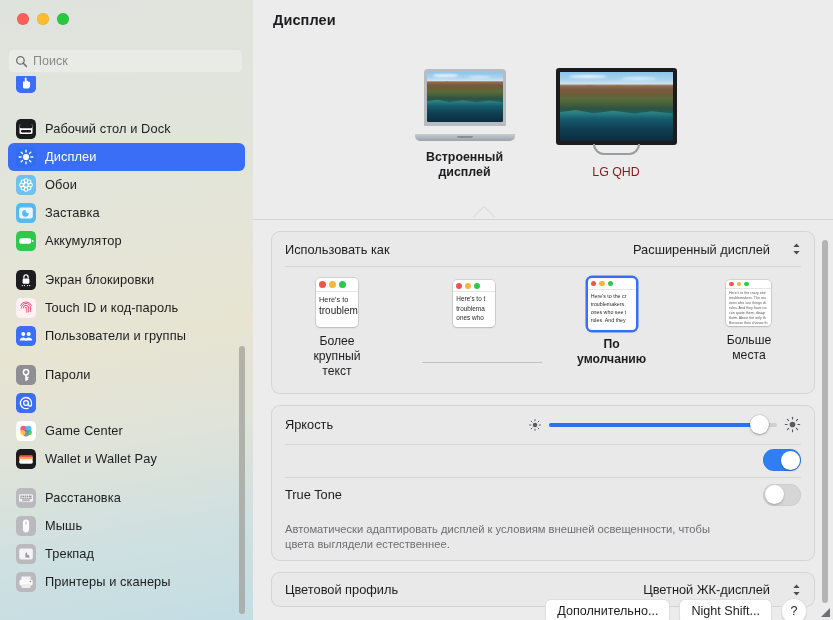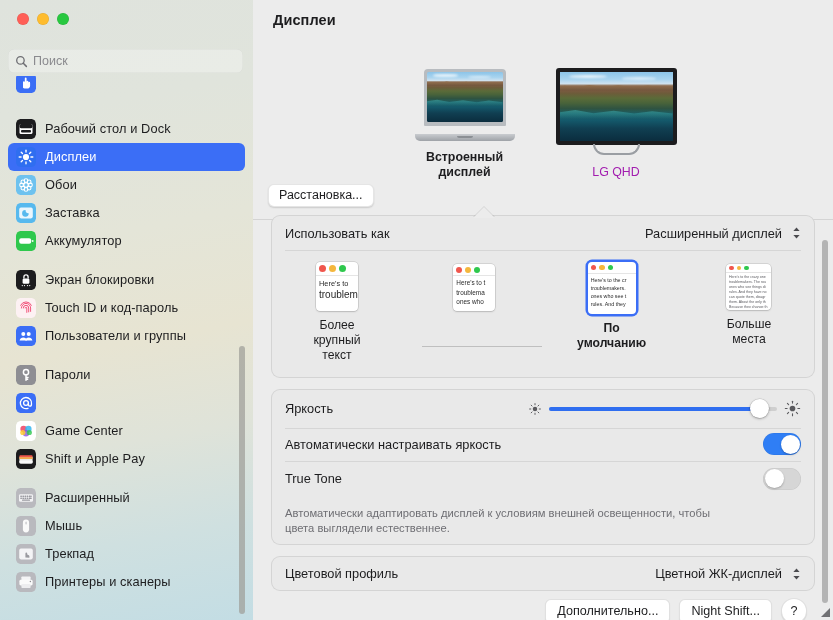--- a/index.html
+++ b/index.html
@@ -104,21 +104,21 @@
   #display-row {
     position: absolute; left: 0; right: 0; top: 28px;
     display: flex; justify-content: center; align-items: flex-end; gap: 36px;
   }
   .disp { display: flex; flex-direction: column; align-items: center; }
   .disp-label {
     margin-top: 9px; font-size: 12.4px; text-align: center; line-height: 1.2;
     max-width: 110px;
   }
   .disp.active .disp-label { color: #1d1d1f; font-weight: bold; }
-  .disp.inactive .disp-label { color: #a21caf; }
+  .disp.inactive .disp-label { color: #7f1d1d; }
 
   
   .laptop { position: relative; width: 100px; height: 72px; }
   .laptop .lid {
     position: absolute; left: 9px; top: 0; width: 82px; height: 57px;
     background: #b8bcc0; border-radius: 4px 4px 1px 1px; padding: 3px 3px 4px 3px;
   }
   .laptop .screen {
     width: 100%; height: 100%; border-radius: 1.5px; overflow: hidden; position: relative;
   }
@@ -183,41 +183,41 @@
     filter: drop-shadow(0 -1px 0 rgba(0,0,0,.10));
     z-index: 3;
   }
   #divider {
     position: absolute; left: 0; top: 219px; width: 580px; height: 1px;
     background: rgba(0,0,0,.10);
   }
 
   
   #content {
-    position: absolute; left: 0; top: 204px; width: 580px; bottom: 0;
+    position: absolute; left: 0; top: 220px; width: 580px; bottom: 0;
     overflow: hidden;
   }
   .card {
     background: #e9e9e9;
     border: .5px solid rgba(0,0,0,.09);
     border-radius: 9px;
     margin: 0 18px 11px 18px;
   }
   .card.first { margin-top: 11px; }
   .crow {
     display: flex; align-items: center;
     padding: 0 13px; min-height: 34px;
     position: relative;
   }
   .crow + .crow::before {
     content:""; position:absolute; left:13px; right:13px; top:0;
     height:1px; background: rgba(0,0,0,.08);
   }
   .clabel { font-size: 12.8px; color: #1d1d1f; }
-  .cvalue { margin-left: auto; display: flex; align-items: center; gap: 10px;
+  .cvalue { margin-left: auto; display: flex; align-items: center; gap: 22px;
             font-size: 12.8px; color: #1d1d1f; }
   .stepper { display:flex; flex-direction:column; gap:1px; line-height:0; }
   .stepper svg { display:block; }
 
   
   .scale-row {
     display: flex; align-items: flex-start; justify-content: space-between;
     padding: 12px 22px 14px 22px; position: relative;
   }
   .scale-row::before {
@@ -487,21 +487,21 @@
         <div class="srow">
           <span class="ico">
             <svg width="20" height="20" viewBox="0 0 20 20">
               <rect width="20" height="20" rx="4.5" fill="#1c1c1e"></rect>
               <rect x="3.4" y="7" width="13.2" height="7.4" rx="1.6" fill="#e8e8e8"></rect>
               <rect x="3.4" y="6.3" width="13.2" height="2.2" rx="1" fill="#f0564d"></rect>
               <rect x="3.4" y="8.3" width="13.2" height="1.6" fill="#f4a23a"></rect>
               <rect x="3.4" y="11.4" width="13.2" height="3" rx="1" fill="#fafafa"></rect>
             </svg>
           </span>
-          <span class="slabel">Shift и Apple Pay</span>
+          <span class="slabel">Wallet и Wallet Pay</span>
         </div>
 
         <div class="sgap"></div>
 
         <div class="srow">
           <span class="ico">
             <svg width="20" height="20" viewBox="0 0 20 20">
               <rect width="20" height="20" rx="4.5" fill="#b9b9be"></rect>
               <rect x="3" y="6.2" width="14" height="7.6" rx="1.4" fill="#f2f2f4"></rect>
               <g fill="#9a9aa0">
@@ -513,21 +513,21 @@
                   <rect x="14.2" y="7.6" width="1.5" height="1.4" rx=".3"></rect>
                 <rect x="4.3" y="9.6" width="1.6" height="1.4" rx=".3"></rect>
                   <rect x="6.4" y="9.6" width="1.6" height="1.4" rx=".3"></rect>
                 <rect x="8.5" y="9.6" width="1.6" height="1.4" rx=".3"></rect>
                   <rect x="10.6" y="9.6" width="1.6" height="1.4" rx=".3"></rect>
                 <rect x="12.7" y="9.6" width="3" height="1.4" rx=".3"></rect>
                 <rect x="6" y="11.5" width="8" height="1.3" rx=".4"></rect>
               </g>
             </svg>
           </span>
-          <span class="slabel">Расширенный</span>
+          <span class="slabel">Расстановка</span>
         </div>
 
         <div class="srow">
           <span class="ico">
             <svg width="20" height="20" viewBox="0 0 20 20">
               <rect width="20" height="20" rx="4.5" fill="#b9b9be"></rect>
               <rect x="6.9" y="3.6" width="6.2" height="12.8" rx="3.1" fill="#fafafa"></rect>
               <rect x="9.6" y="5.6" width=".9" height="2.8" rx=".45" fill="#b0b0b6"></rect>
             </svg>
           </span>
@@ -601,21 +601,20 @@
                 </div>
               </div>
             </div>
             <div class="stand"></div>
           </div>
           <div class="disp-label">LG QHD</div>
         </div>
 
       </div>
 
-      <div id="arrange-btn">Расстановка...</div>
     </div>
 
     <div id="caret"></div>
     <div id="divider"></div>
 
     <div id="content">
 
       <div class="card first">
         <div class="crow">
           <span class="clabel">Использовать как</span>
@@ -738,21 +737,20 @@
                 <line x1="3.6" y1="3.6" x2="4.9" y2="4.9"></line>
                   <line x1="13.1" y1="13.1" x2="14.4" y2="14.4"></line>
                 <line x1="14.4" y1="3.6" x2="13.1" y2="4.9"></line>
                   <line x1="4.9" y1="13.1" x2="3.6" y2="14.4"></line>
               </g>
             </svg>
           </span>
         </div>
 
         <div class="crow" style="min-height:33px;">
-          <span class="clabel">Автоматически настраивать яркость</span>
           <span class="toggle on">
             <span class="kn"></span>
           </span>
         </div>
 
         <div class="crow stacked">
           <div class="stk-top">
             <span class="clabel">True Tone</span>
             <span class="toggle">
               <span class="kn"></span>

